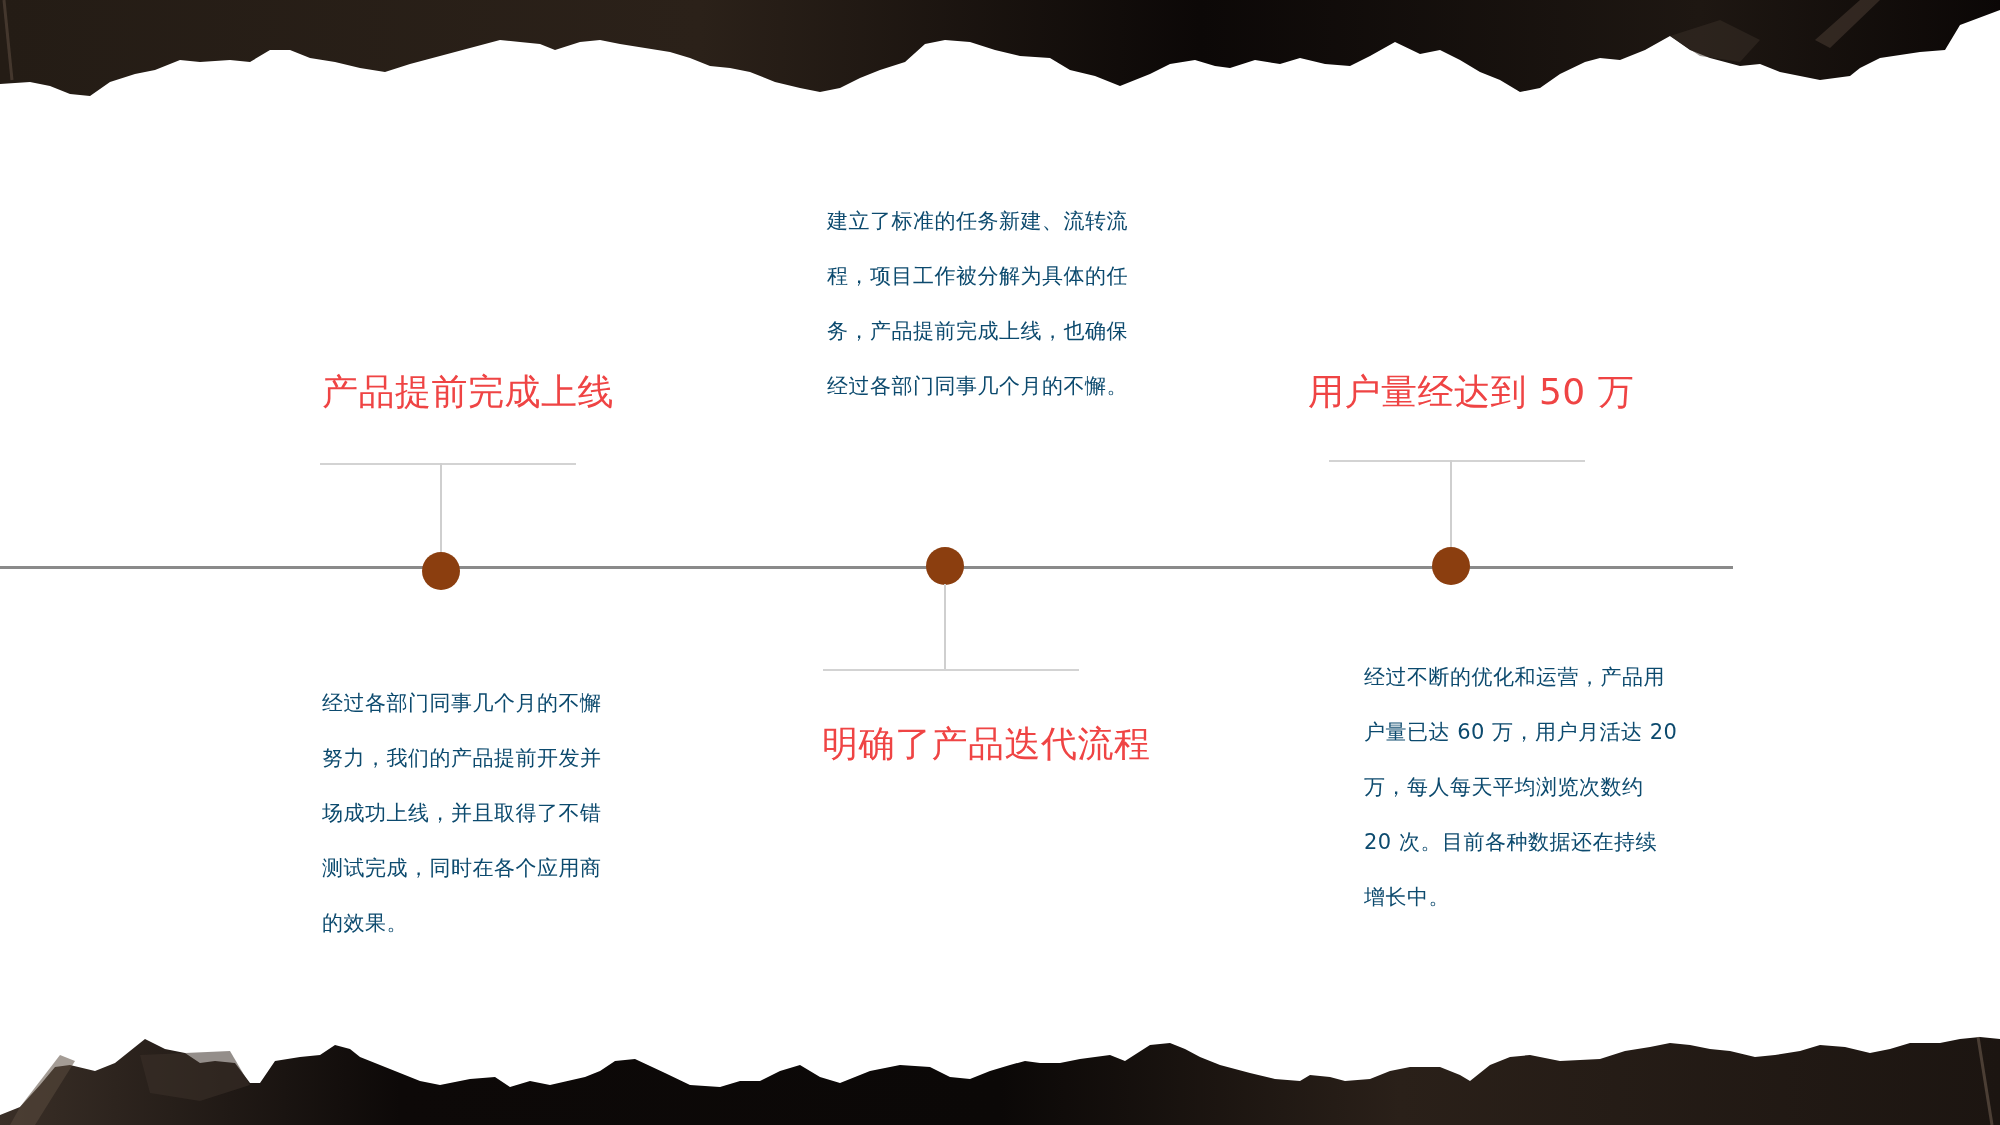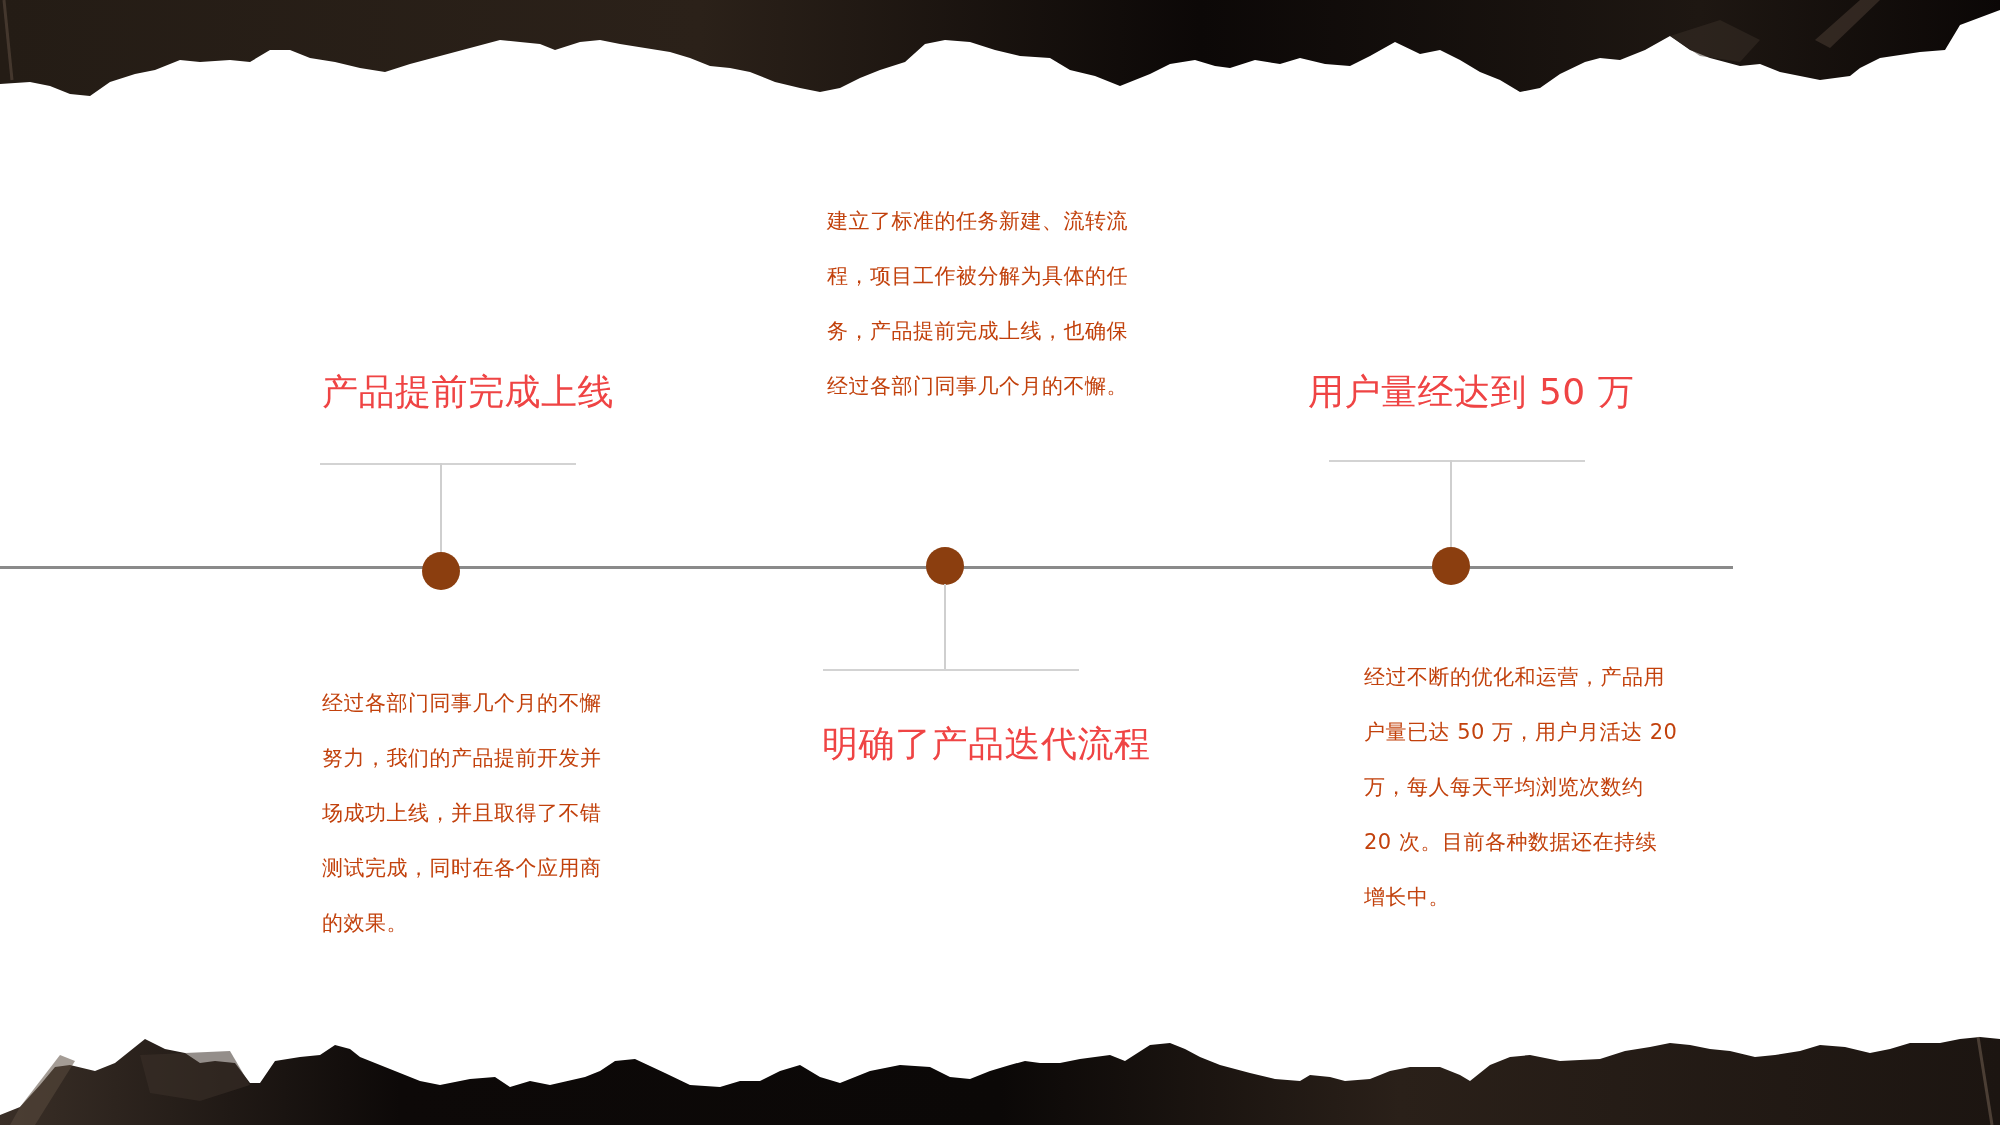--- a/index.html
+++ b/index.html
@@ -19,21 +19,21 @@
     position:absolute; width:38px; height:38px; border-radius:50%;
     background:#8b3e0f;
   }
   .vline { position:absolute; width:2px; background:#cfcfcf; }
   .hline { position:absolute; height:2px; background:#d3d3d3; }
   .title {
     position:absolute; font-size:36px; line-height:44px; white-space:nowrap;
     color:#ef4444; letter-spacing:0.5px;
   }
   .body {
-    position:absolute; font-size:21px; line-height:55px; color:#c2410c;
+    position:absolute; font-size:21px; line-height:55px; color:#0c4a6e;
     width:330px; letter-spacing:0.5px;
   }
   .body span { display:block; white-space:nowrap; }
 </style>
 </head>
 <body>
 
 <div class="torn" style="top:0;">
   <svg width="2000" height="100" viewBox="0 0 2000 100">
     <defs>
@@ -99,18 +99,18 @@
   <div class="title" style="left:822px; top:722px;">明确了产品迭代流程</div>
 </div>
 
 <div>
   <div class="title" style="left:1308px; top:370px;">用户量经达到 50 万</div>
   <div class="hline" style="left:1329px; top:460px; width:256px;"></div>
   <div class="vline" style="left:1450px; top:460px; height:92px;"></div>
   <div class="dot" style="left:1432px; top:547px;"></div>
   <div class="body" style="left:1345px; top:650px;margin-left:19px;">
     <span>经过不断的优化和运营，产品用</span>
-    <span>户量已达 50 万，用户月活达 20</span>
+    <span>户量已达 60 万，用户月活达 20</span>
     <span>万，每人每天平均浏览次数约</span>
     <span>20 次。目前各种数据还在持续</span>
     <span>增长中。</span>
   </div>
 </div>
 
 </body></html>

